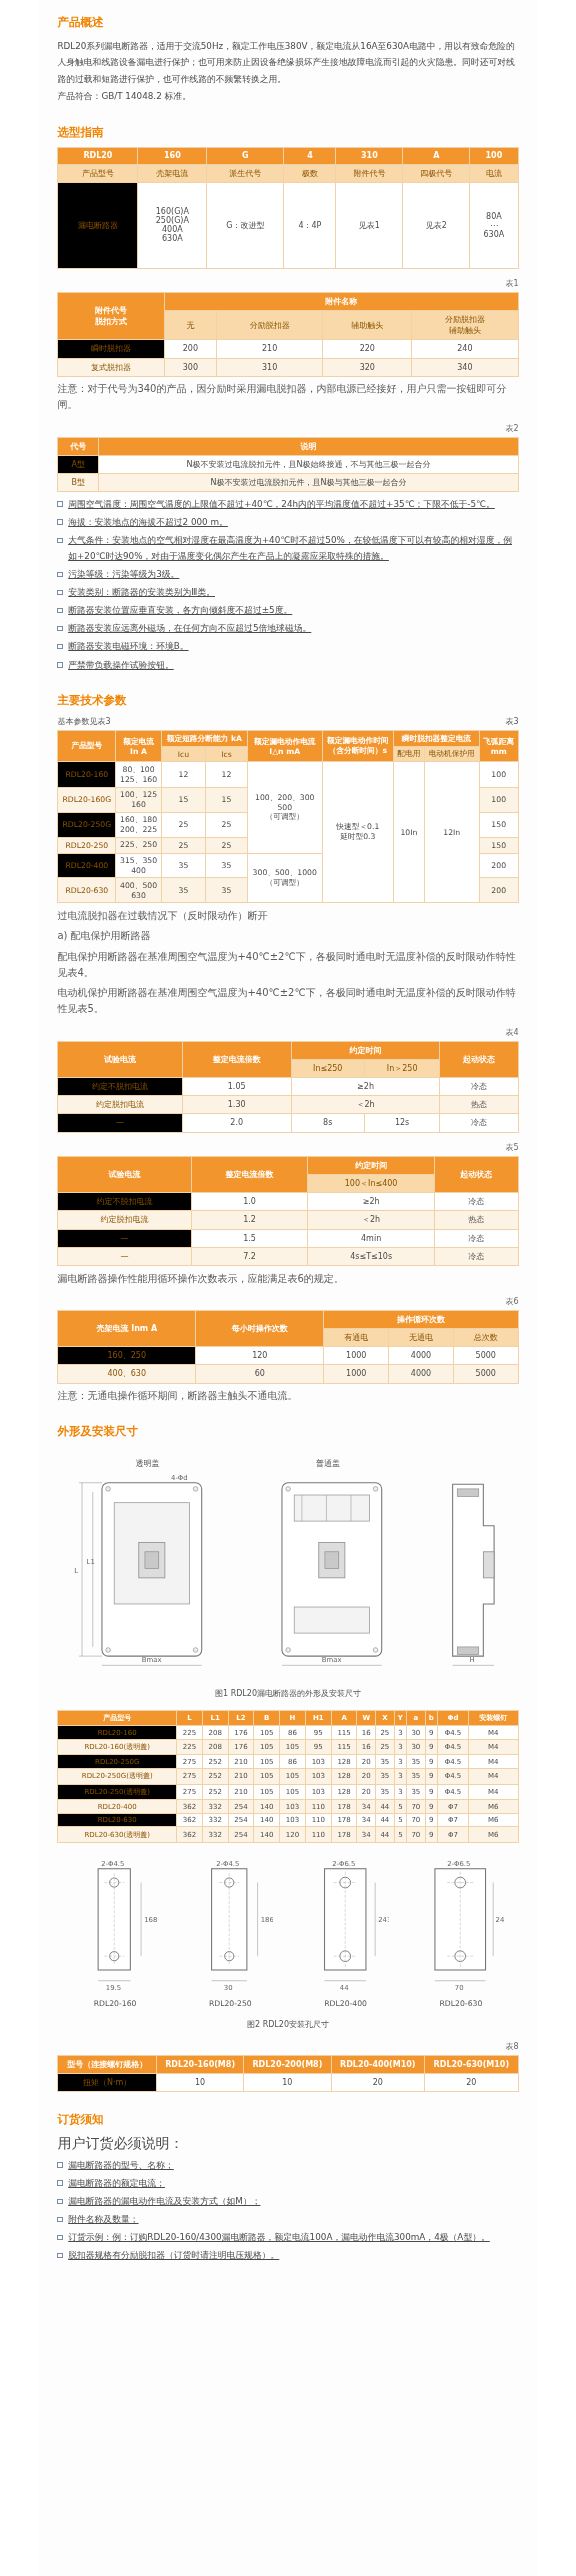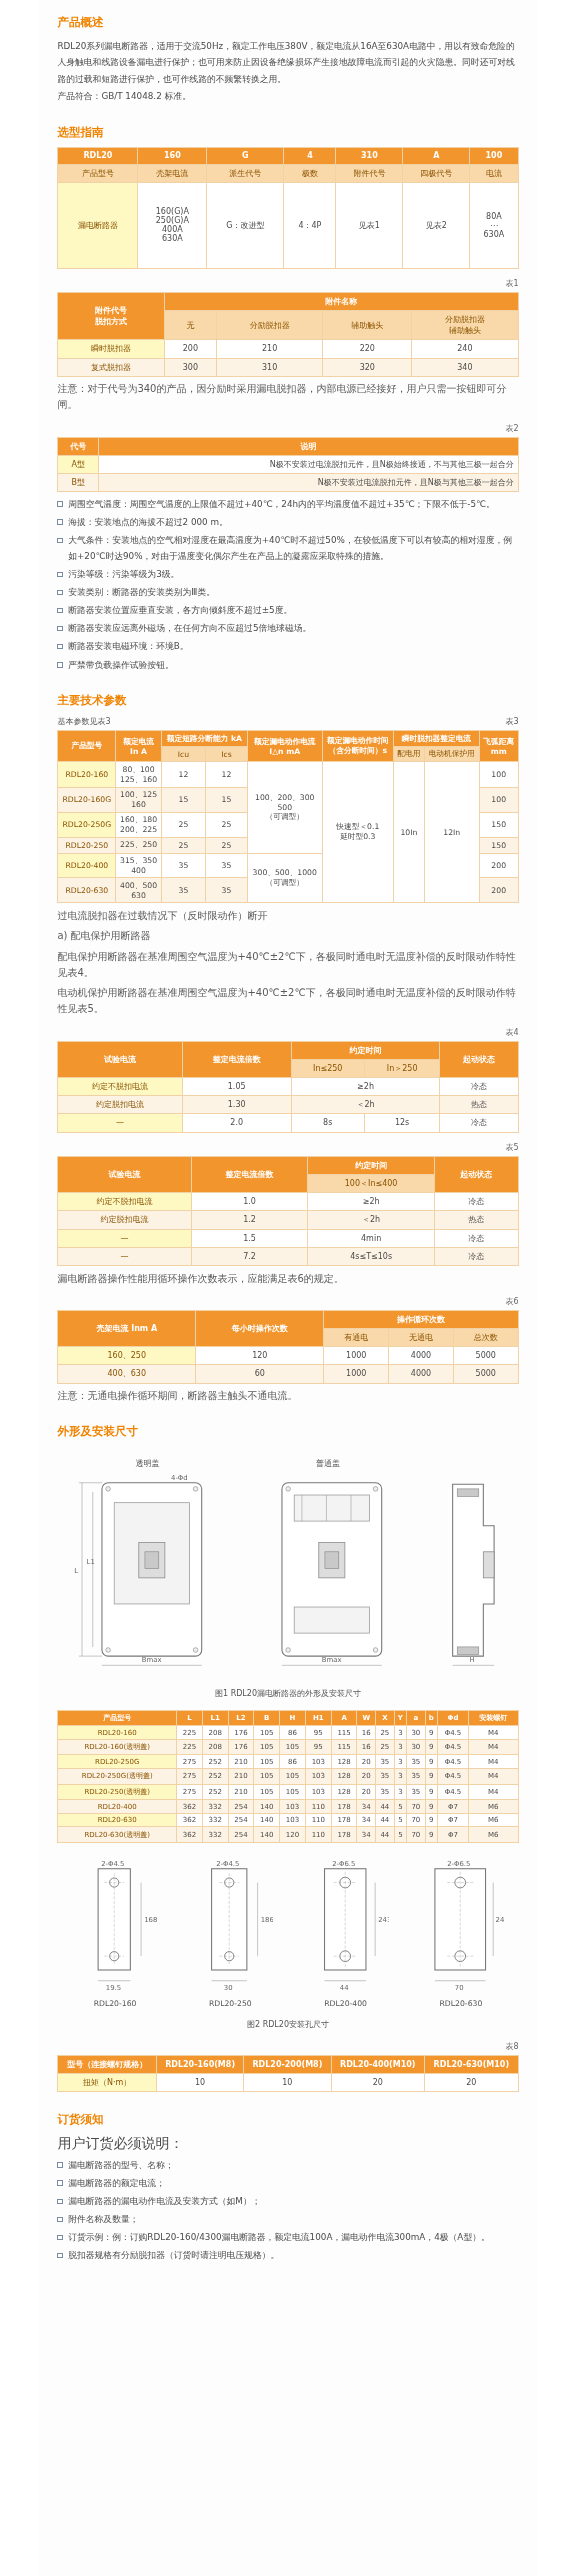--- a/index.html
+++ b/index.html
@@ -17,21 +17,21 @@
     padding: 10.8px 18.4px 31px;
   }
   .heading {
     color: #F08300;
     font-size: 11.5px;
     font-weight: bold;
     margin: 20px 0 7.7px;
   }
   .sec:first-child .heading { margin-top: 4.6px; }
   .paras .li { display: block; font-size: 8.8px; line-height: 1.85; margin: 1.5px 0; }
-  .blist .li { display: flex; gap: 5.4px; font-size: 8.8px; line-height: 1.8; margin: 2.3px 0; }
+  .blist .li { display: flex; gap: 5.4px; font-size: 8.8px; line-height: 1.8; margin: 2.3px 0; text-decoration: underline; }
   .sq {
     flex: none; width: 5.4px; height: 5.4px;
     border: 0.8px solid #7a8aa0; background: #fff;
     margin-top: 4.6px;
   }
   .note { font-size: 10px; color: #5a5a5a; margin: 4.6px 0 1.5px; line-height: 1.6; }
   .tbl-label { text-align: right; font-size: 8px; color: #666; margin: 9.2px 0 1.5px; }
   .caption-row { display: flex; justify-content: space-between; font-size: 8px; color: #555; margin: 7.7px 0 1.5px; }
   table.tbl {
     width: 100%;
@@ -43,23 +43,23 @@
   table.tbl th, table.tbl td {
     border: 0.8px solid #F1D2A6;
     padding: 3.1px 3.8px;
     text-align: center;
     vertical-align: middle;
     white-space: pre-line;
   }
   table.tbl thead th { background: #F2952D; color: #fff; font-weight: bold; }
   table.tbl thead th.sub { background: #F9D9A9; color: #8a5200; font-weight: normal; }
   table.tbl tbody tr:nth-child(even) td { background: #FDF3E4; }
-  table.tbl td.rowhead { background: #fef9c3; color: #8a5200; }
+  table.tbl td.rowhead { background: #000000; color: #8a5200; }
   table.model-tbl tbody td { height: 86px; }
-  table.desc-tbl td:nth-child(2) { text-align: right; }
+  table.desc-tbl td:nth-child(2) { text-align: center; }
   table.small-tbl { font-size: 7.7px; }
   table.small-tbl th, table.small-tbl td { padding: 2.3px 2.3px; }
   table.dims-tbl { font-size: 7px; }
   table.dims-tbl th, table.dims-tbl td { padding: 2.3px 0.8px; }
   .fig1-row {
     display: flex; justify-content: space-around; align-items: flex-end;
     margin: 12.3px 0 3.1px; padding: 6.1px 0;
   }
   .drawing { text-align: center; }
   .drawing-label { font-size: 8px; color: #555; margin-bottom: 3.1px; }

